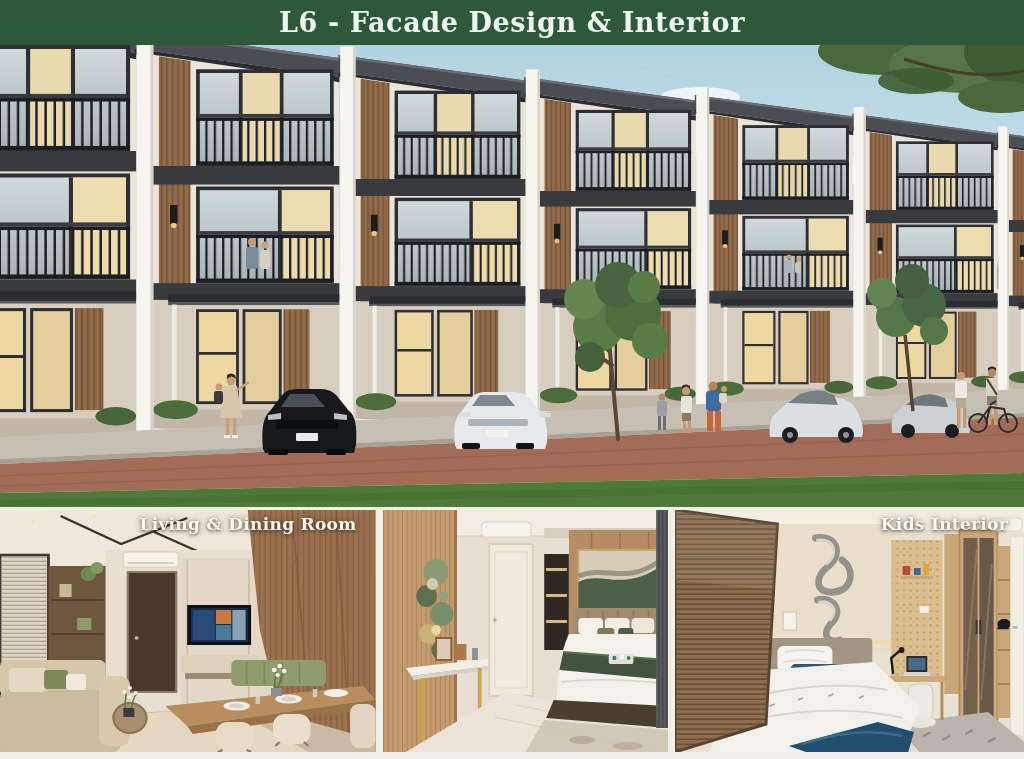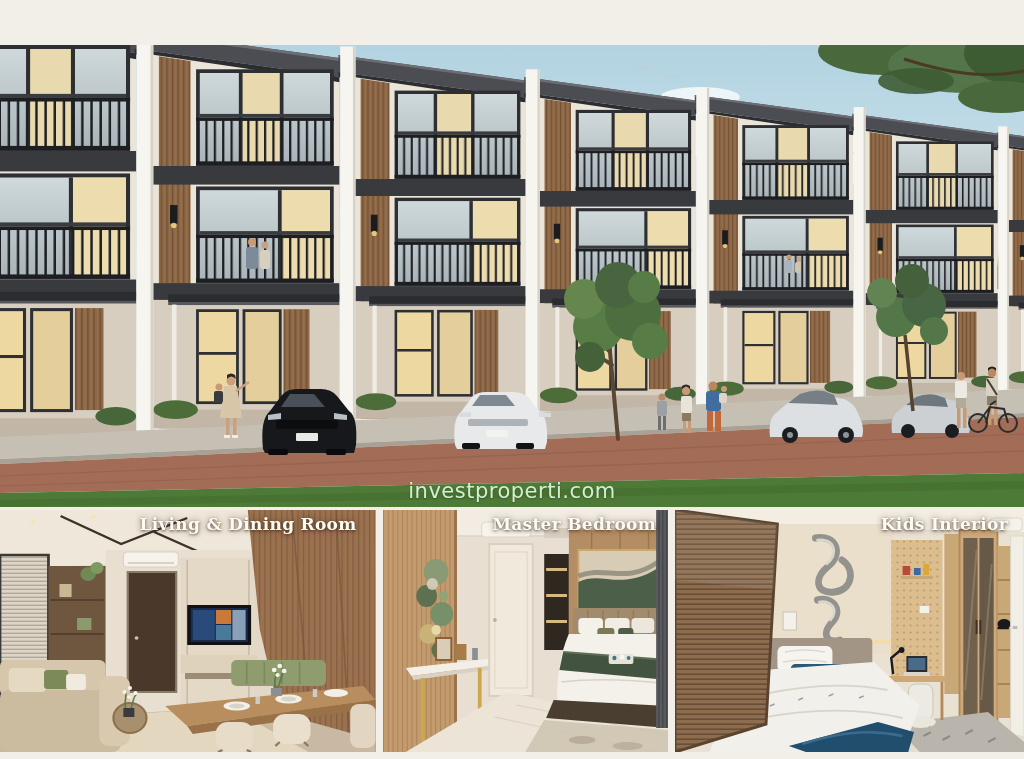--- a/index.html
+++ b/index.html
@@ -17,20 +17,23 @@
   .photo .label{position:absolute;top:4px;color:#fdfbf4;font-family:"DejaVu Serif","Liberation Serif",serif;
     font-weight:700;font-size:17px;letter-spacing:.3px;white-space:nowrap;
     text-shadow:0 1px 3px rgba(45,32,18,.7),0 0 7px rgba(60,40,20,.45);}
   .p1 .label{right:19px;}.p2 .label{right:12px;}.p3 .label{right:16px;}
 </style>
 </head>
 <body>
 
 <div class="page">
 
+  <div class="header">
+    <span class="title">L6 - Facade Design &amp; Interior</span>
+  </div>
 
   <div class="exterior">
     <svg viewBox="0 0 1024 462" preserveAspectRatio="none">
       <defs>
         <linearGradient id="skyG" x1="0" y1="0" x2="0" y2="1">
           <stop offset="0" stop-color="#b2d3e2"></stop>
             <stop offset="0.55" stop-color="#d6e7ec"></stop>
             <stop offset="1" stop-color="#edf3f1"></stop>
         </linearGradient>
         <linearGradient id="glassG" x1="0" y1="0" x2="0" y2="1">
@@ -251,21 +254,20 @@
       </g>
       <g>
         <ellipse cx="884" cy="6" rx="66" ry="24" fill="#49693c"></ellipse>
         <ellipse cx="962" cy="20" rx="74" ry="28" fill="#547549"></ellipse>
         <ellipse cx="1020" cy="8" rx="56" ry="32" fill="#3e5c34"></ellipse>
         <ellipse cx="1002" cy="52" rx="44" ry="16" fill="#49693c"></ellipse>
         <ellipse cx="916" cy="36" rx="38" ry="13" fill="#3e5c34" opacity="0.9"></ellipse>
         <path d="M1024,26 C984,34 948,28 904,14" stroke="#4a3b28" stroke-width="3" fill="none"></path>
       </g>
     </svg>
-    <div class="watermark">investproperti.com</div>
   </div>
 
   <div class="interiors">
 
     <div class="photo p1">
       <svg viewBox="0 0 341 242" preserveAspectRatio="none">
         <defs>
           <pattern id="grain1" width="5" height="14" patternUnits="userSpaceOnUse">
             <rect width="5" height="14" fill="#9b7250"></rect>
               <rect width="1.2" height="14" fill="#855e40"></rect>
@@ -451,21 +453,20 @@
             <circle cx="252" cy="147" r="2.6" fill="#f7f5ef"></circle>
             <circle cx="259" cy="148" r="2" fill="#3a7a8a"></circle>
           </g>
           <polygon points="180,190 301,196 301,218 172,208" fill="#4a3e30"></polygon>
         </g>
         <g>
           <rect x="288" y="0" width="13" height="218" fill="#5a5b5e"></rect>
           <path d="M291,0 v218 M295,0 v218 M299,0 v218" stroke="#47484b" stroke-width="1.5"></path>
         </g>
       </svg>
-      <div class="label">Master Bedroom</div>
     </div>
 
     <div class="photo p3">
       <svg viewBox="0 0 368 242" preserveAspectRatio="none">
         <defs>
           <pattern id="blinds3" width="10" height="5" patternUnits="userSpaceOnUse">
             <rect width="10" height="5" fill="#8d6d4e"></rect>
               <rect y="3.4" width="10" height="1.6" fill="#684e36"></rect>
           </pattern>
           <pattern id="peg3" width="7" height="7" patternUnits="userSpaceOnUse">

